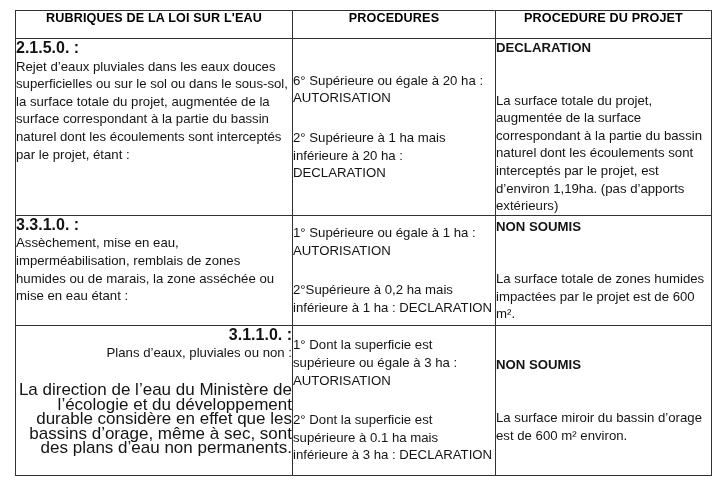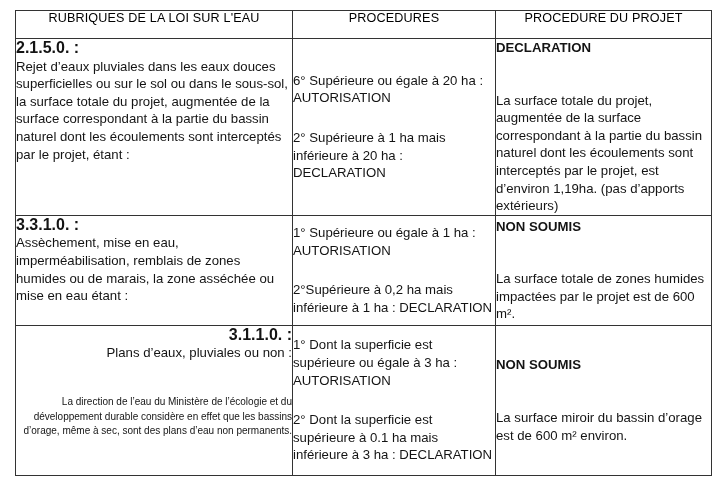--- a/index.html
+++ b/index.html
@@ -41,21 +41,21 @@
   col.c1 { width: 277px; }
   col.c2 { width: 203px; }
   col.c3 { width: 216px; }
 
   
   thead th {
     height: 27px;
     text-align: center;
     vertical-align: middle;
     font-size: 12.6px;
-    font-weight: normal;
+    font-weight: bold;
     letter-spacing: 0.15px;
     color: #000000;
     padding: 0 4px;
   }
 
   
   td.cell {
     padding: 7px 9px 7px 10px;
     font-size: 13.2px;
     line-height: 17.6px;
@@ -82,22 +82,22 @@
     margin-top: 35px;
   }
   .para {
     display: block;
   }
   .para + .para {
     margin-top: 22px;
   }
   .note-small {
     display: block;
-    margin-top: 33px;
-    font-size: 10px;
+    margin-top: 21px;
+    font-size: 17px;
     line-height: 14.6px;
     color: #141414;
   }
   .spacer-row-1 { height: 175px; }
   .spacer-row-2 { height: 109px; }
   .spacer-row-3 { height: 149px; text-align: right; }
 </style>
 </head>
 <body>
 

